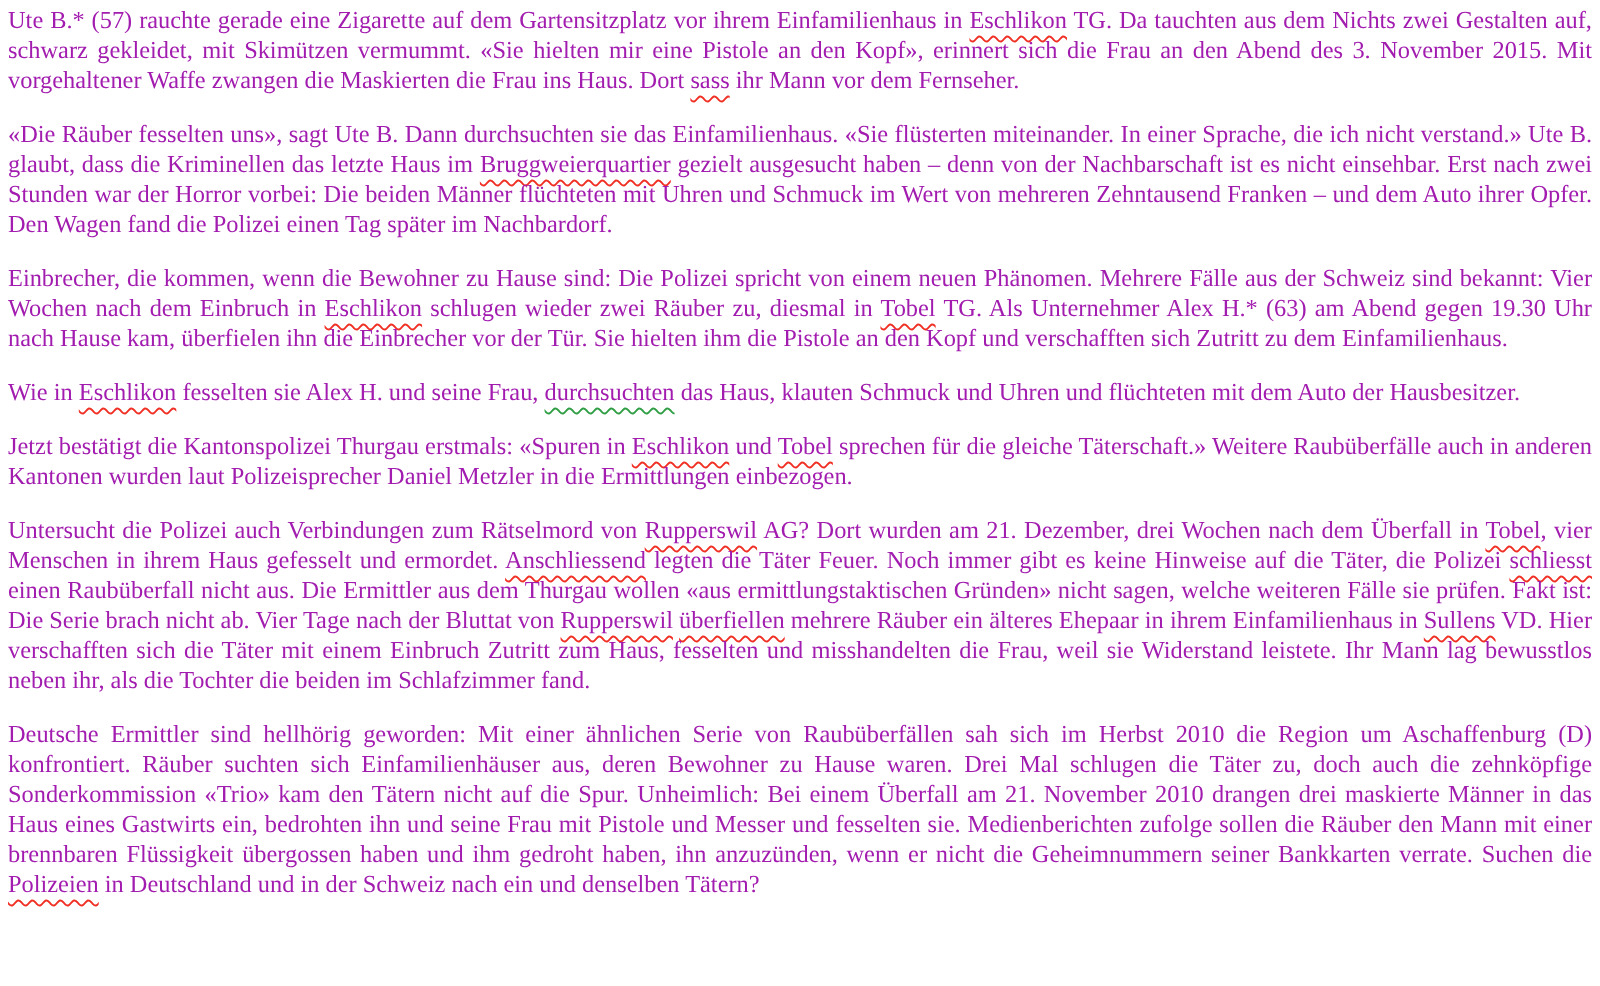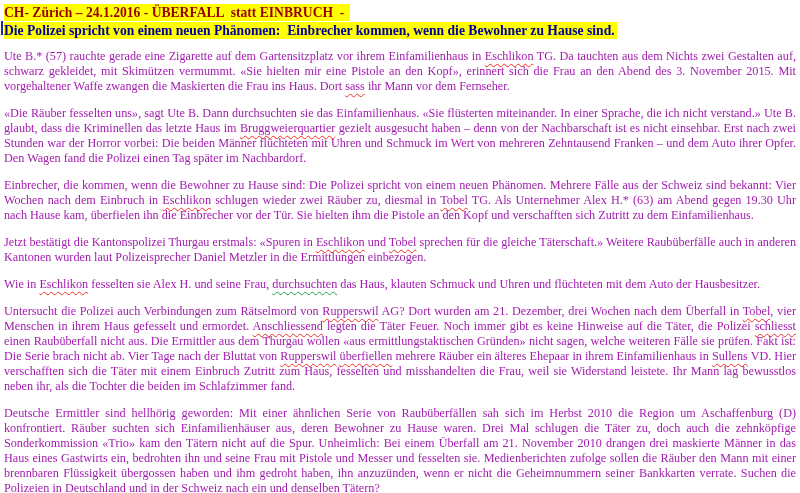--- a/index.html
+++ b/index.html
@@ -48,26 +48,22 @@
     text-underline-offset: 2.5px;
     text-decoration-skip-ink: none;
   }
   .sq-red   { text-decoration-color: #f03024; }
   .sq-green { text-decoration-color: #2f9e44; }
 </style>
 </head>
 <body>
 
 <div class="page">
-  <div class="headline">
-    <span class="hl h1">CH- Zürich – 24.1.2016 - ÜBERFALL  statt EINBRUCH  - </span><br>
-    <span class="caret"></span><span class="hl h2">Die Polizei spricht von einem neuen Phänomen:  Einbrecher kommen, wenn die Bewohner zu Hause sind.</span>
-  </div>
   <div id="article-body">
       <p class="para"><span>Ute B.* (57) rauchte gerade eine Zigarette auf dem Gartensitzplatz vor ihrem Einfamilienhaus in </span><span class="sq sq-red">Eschlikon</span><span> TG. Da tauchten aus dem Nichts zwei Gestalten auf, schwarz gekleidet, mit Skimützen vermummt. «Sie hielten mir eine Pistole an den Kopf», erinnert sich die Frau an den Abend des 3. November 2015. Mit vorgehaltener Waffe zwangen die Maskierten die Frau ins Haus. Dort </span><span class="sq sq-red">sass</span><span> ihr Mann vor dem Fernseher.</span></p>
       <p class="para"><span>«Die Räuber fesselten uns», sagt Ute B. Dann  durchsuchten sie das Einfamilienhaus. «Sie flüsterten miteinander. In einer Sprache, die ich nicht verstand.» Ute B. glaubt, dass die Kriminellen das letzte Haus im </span><span class="sq sq-red">Bruggweierquartier</span><span> gezielt ausgesucht haben –  denn von der Nachbarschaft ist es nicht einsehbar. Erst nach zwei Stunden war der Horror vorbei: Die beiden Männer flüchteten mit Uhren und Schmuck im Wert von mehreren Zehntausend Franken – und dem Auto ihrer Opfer. Den Wagen fand die Polizei einen Tag später im Nachbardorf.</span></p>
       <p class="para"><span>Einbrecher, die kommen, wenn die Bewohner zu Hause sind: Die Polizei spricht von einem neuen Phänomen. Mehrere Fälle aus der Schweiz sind bekannt: Vier Wochen nach dem Einbruch in </span><span class="sq sq-red">Eschlikon</span><span> schlugen wieder zwei Räuber zu, diesmal in </span><span class="sq sq-red">Tobel</span><span> TG. Als Unternehmer Alex H.* (63) am Abend gegen 19.30 Uhr nach Hause kam, überfielen ihn die Einbrecher vor der Tür. Sie hielten ihm die Pistole an den Kopf und verschafften sich Zutritt zu dem Einfamilienhaus.</span></p>
+      <p class="para"><span>Wie in </span><span class="sq sq-red">Eschlikon</span><span> fesselten sie Alex H. und seine Frau, </span><span class="sq sq-green">durchsuchten</span><span> das Haus, klauten Schmuck und Uhren und flüchteten mit dem Auto der Hausbesitzer.</span></p>
       <p class="para"><span>Jetzt bestätigt die Kantonspolizei Thurgau erstmals: «Spuren in </span><span class="sq sq-red">Eschlikon</span><span> und </span><span class="sq sq-red">Tobel</span><span> sprechen für die gleiche Täterschaft.» Weitere Raubüberfälle auch in anderen Kantonen wurden laut Polizeisprecher Daniel Metzler in die Ermittlungen einbezogen.</span></p>
-      <p class="para"><span>Wie in </span><span class="sq sq-red">Eschlikon</span><span> fesselten sie Alex H. und seine Frau, </span><span class="sq sq-green">durchsuchten</span><span> das Haus, klauten Schmuck und Uhren und flüchteten mit dem Auto der Hausbesitzer.</span></p>
       <p class="para"><span>Untersucht die Polizei auch Verbindungen zum Rätselmord von </span><span class="sq sq-red">Rupperswil</span><span> AG? Dort wurden am 21. Dezember, drei Wochen nach dem Überfall in </span><span class="sq sq-red">Tobel</span><span>, vier Menschen in ihrem Haus gefesselt und ermordet. </span><span class="sq sq-red">Anschliessend</span><span> legten die Täter Feuer. Noch immer gibt es keine Hinweise auf die Täter, die Polizei </span><span class="sq sq-red">schliesst</span><span> einen Raubüberfall nicht aus. Die Ermittler aus dem Thurgau wollen «aus ermittlungstaktischen Gründen» nicht sagen, welche weiteren Fälle sie prüfen. Fakt ist: Die Serie brach nicht ab. Vier Tage nach der Bluttat von </span><span class="sq sq-red">Rupperswil</span><span> </span><span class="sq sq-red">überfiellen</span><span> mehrere Räuber ein älteres Ehepaar in ihrem Einfamilienhaus in </span><span class="sq sq-red">Sullens</span><span> VD. Hier verschafften sich die Täter mit einem Einbruch Zutritt zum Haus, fesselten und misshandelten die Frau, weil sie Widerstand leistete. Ihr Mann lag bewusstlos neben ihr, als die Tochter die beiden im Schlafzimmer fand.</span></p>
       <p class="para"><span>Deutsche Ermittler sind hellhörig geworden: Mit einer ähnlichen Serie von Raubüberfällen sah sich im Herbst 2010 die Region um Aschaffenburg (D) konfrontiert. Räuber suchten sich Einfamilienhäuser aus, deren Bewohner zu Hause waren. Drei Mal schlugen die Täter zu, doch auch die zehnköpfige Sonderkommission «Trio» kam den Tätern nicht auf die Spur. Unheimlich: Bei einem Überfall am 21. November 2010 drangen drei maskierte Männer in das Haus eines Gastwirts ein, bedrohten ihn und seine Frau mit Pistole und Messer und fesselten sie. Medienberichten zufolge sollen die Räuber den Mann mit einer brennbaren Flüssigkeit übergossen haben und ihm gedroht haben, ihn anzuzünden, wenn er nicht die Geheimnummern seiner Bankkarten verrate. Suchen die </span><span class="sq sq-red">Polizeien</span><span> in Deutschland und in der Schweiz nach ein und denselben Tätern?</span></p>
     </div>
 </div>
 
 </body></html>

